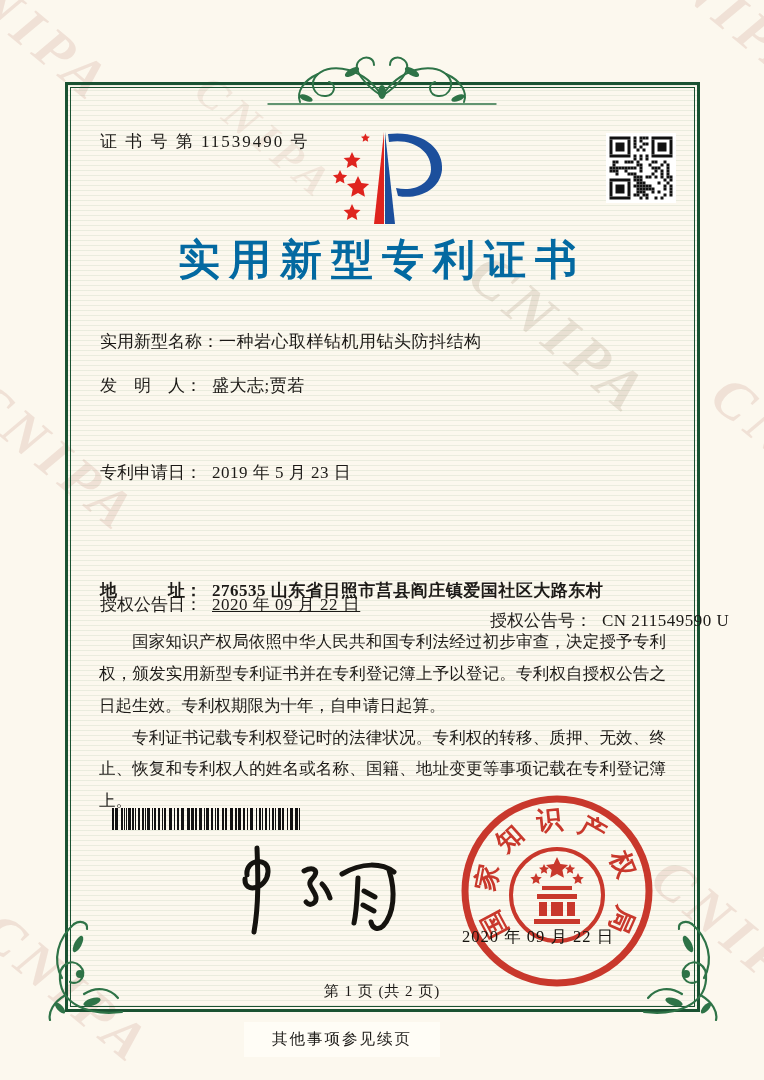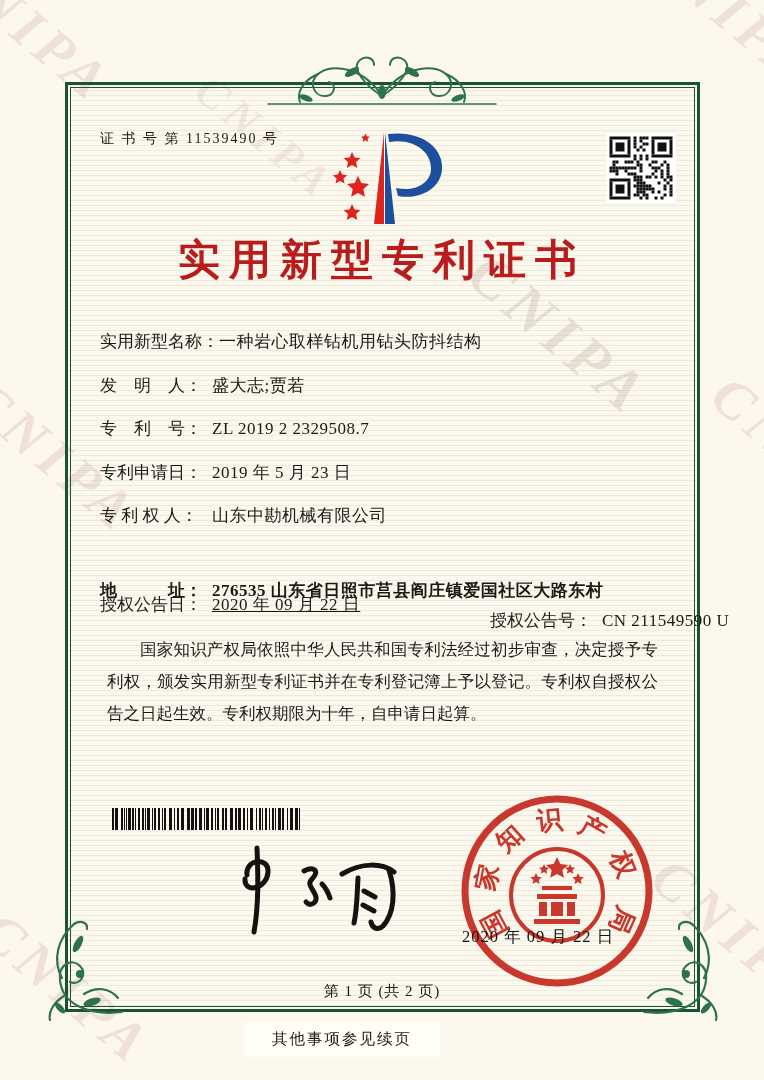--- a/index.html
+++ b/index.html
@@ -49,48 +49,48 @@
     border:1px solid #1a5232;
   }
   
   .orn{position:absolute;pointer-events:none;}
   .orn-top{left:266px;top:52px;}
   .orn-bl{left:34px;top:916px;}
   .orn-br{left:640px;top:916px;}
   
   .cert-no{
     position:absolute;left:100px;top:130px;
-    font-size:14px;letter-spacing:2px;font-family:Liberation Serif, serif;
+    font-size:17px;letter-spacing:2px;font-family:Liberation Serif, serif;
   }
   .logo{position:absolute;left:322px;top:126px;}
   .qr{position:absolute;left:606px;top:133px;}
   .title{
     position:absolute;left:0;top:232px;width:764px;
     text-align:center;
     font-size:42px;font-weight:700;
     letter-spacing:9px;
-    color:#b91c1c;
+    color:#0369a1;
   }
   
   .field{
     position:absolute;left:100px;width:580px;
     font-size:17px;white-space:nowrap;
   }
   .flabel{display:inline-block;min-width:112px;}
   .fvalue{letter-spacing:0.5px;}
   .f1{top:330px;} .f2{top:374px;} .f3{top:417px;} .f4{top:461px;}
   .f5{top:504px;} .f6{top:579px;font-weight:bold;} .f7{top:593px;text-decoration:underline;}
   .field-right{position:absolute;left:390px;top:0;margin-top:16px;}
   
   .body-text{
     position:absolute;left:99px;top:626px;width:567px;
     font-size:16.5px;line-height:1.93;
     text-align:justify;
   }
-  .body-text p{margin:8px;text-indent:2em;}
+  .body-text p{margin:0;text-indent:2em;}
   
   .barcode{position:absolute;left:110px;top:808px;}
   
   .director{
     position:absolute;left:110px;top:866px;
     font-size:18px;letter-spacing:3px;line-height:1.95;
   }
   .sig{position:absolute;left:218px;top:844px;}
   
   .seal{position:absolute;left:450px;top:793px;}
@@ -339,41 +339,36 @@
   </svg>
 
   <div class="title">实用新型专利证书</div>
 
   <div class="field f2">
     <span class="flabel">发　明　人：</span><span class="fvalue">盛大志;贾若</span>
   </div>
   <div class="field f1">
     <span class="flabel">实用新型名称：</span><span class="fvalue">一种岩心取样钻机用钻头防抖结构</span>
   </div>
-  <div class="field f3">
-    <span class="flabel">专　利　号：</span><span class="fvalue">ZL 2019 2 2329508.7</span>
-  </div>
   <div class="field f4">
     <span class="flabel">专利申请日：</span><span class="fvalue">2019 年 5 月 23 日</span>
-  </div>
-  <div class="field f5">
-    <span class="flabel">专 利 权 人：</span><span class="fvalue">山东中勘机械有限公司</span>
   </div>
   <div class="field f6">
     <span class="flabel">地　　　址：</span><span class="fvalue">276535 山东省日照市莒县阎庄镇爱国社区大路东村</span>
   </div>
   <div class="field f7">
     <span class="flabel">授权公告日：</span><span class="fvalue">2020 年 09 月 22 日</span>
     <span class="field-right">
       <span class="flabel">授权公告号：</span><span class="fvalue">CN 211549590 U</span>
     </span>
   </div>
 
   <div class="body-text">
     <p>国家知识产权局依照中华人民共和国专利法经过初步审查，决定授予专利权，颁发实用新型专利证书并在专利登记簿上予以登记。专利权自授权公告之日起生效。专利权期限为十年，自申请日起算。</p>
+    <p>专利证书记载专利权登记时的法律状况。专利权的转移、质押、无效、终止、恢复和专利权人的姓名或名称、国籍、地址变更等事项记载在专利登记簿上。</p>
   </div>
 
   <svg class="barcode" width="196" height="22" viewBox="0 0 196 22">
     <g id="barcode-bars" fill="#111111">
         <rect x="2" y="0" width="2" height="22"></rect>
         <rect x="5" y="0" width="3" height="22"></rect>
         <rect x="11" y="0" width="2" height="22"></rect>
         <rect x="14" y="0" width="1" height="22"></rect>
         <rect x="16" y="0" width="1" height="22"></rect>
         <rect x="18" y="0" width="3" height="22"></rect>

